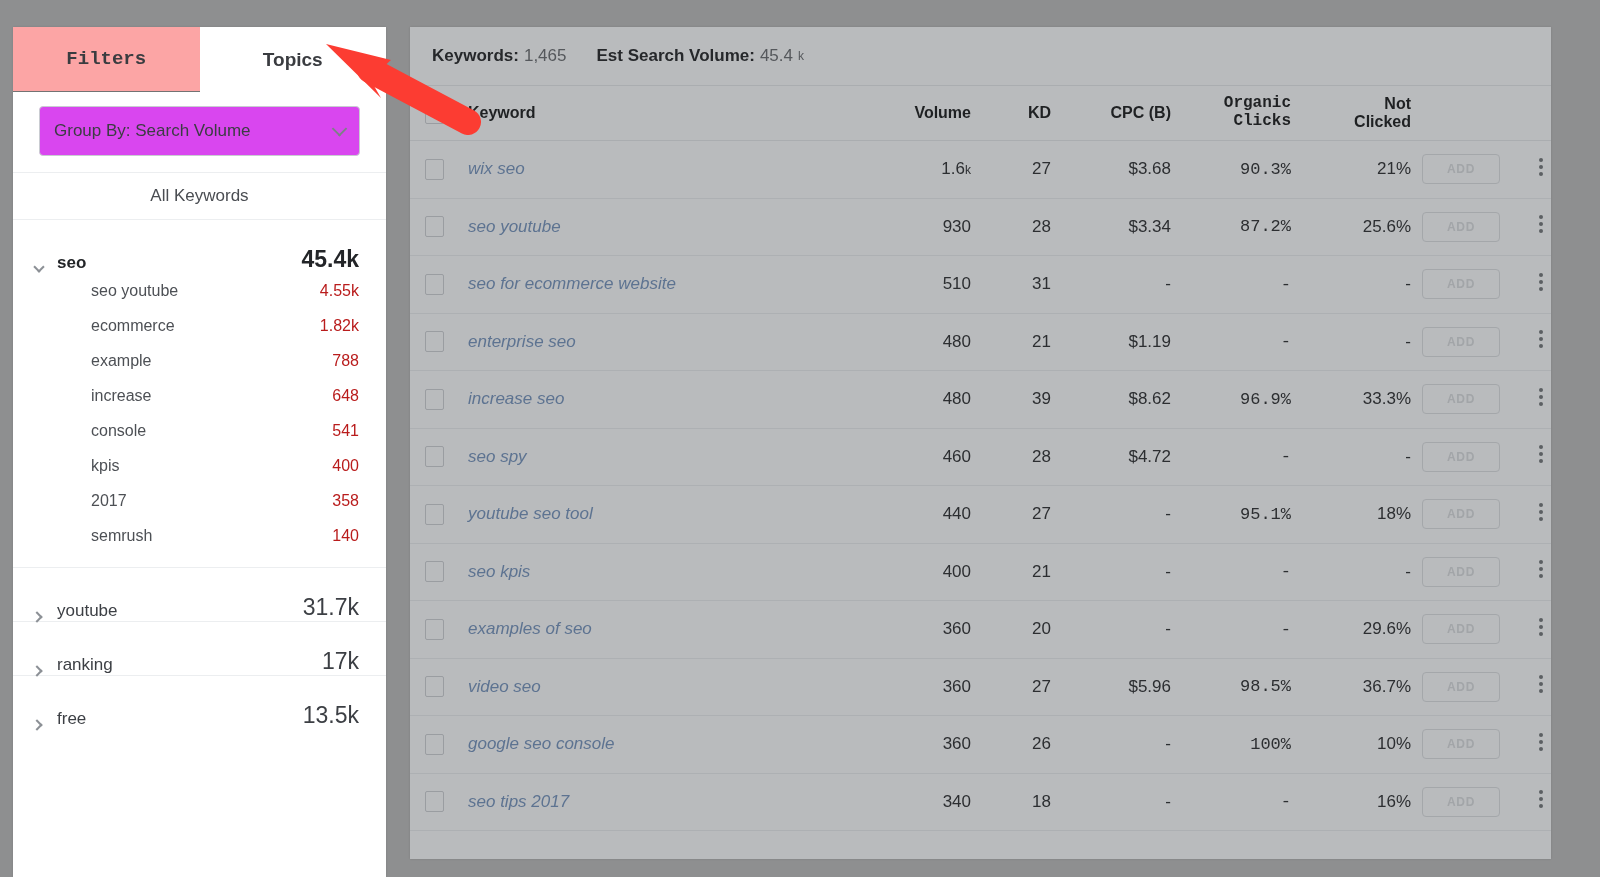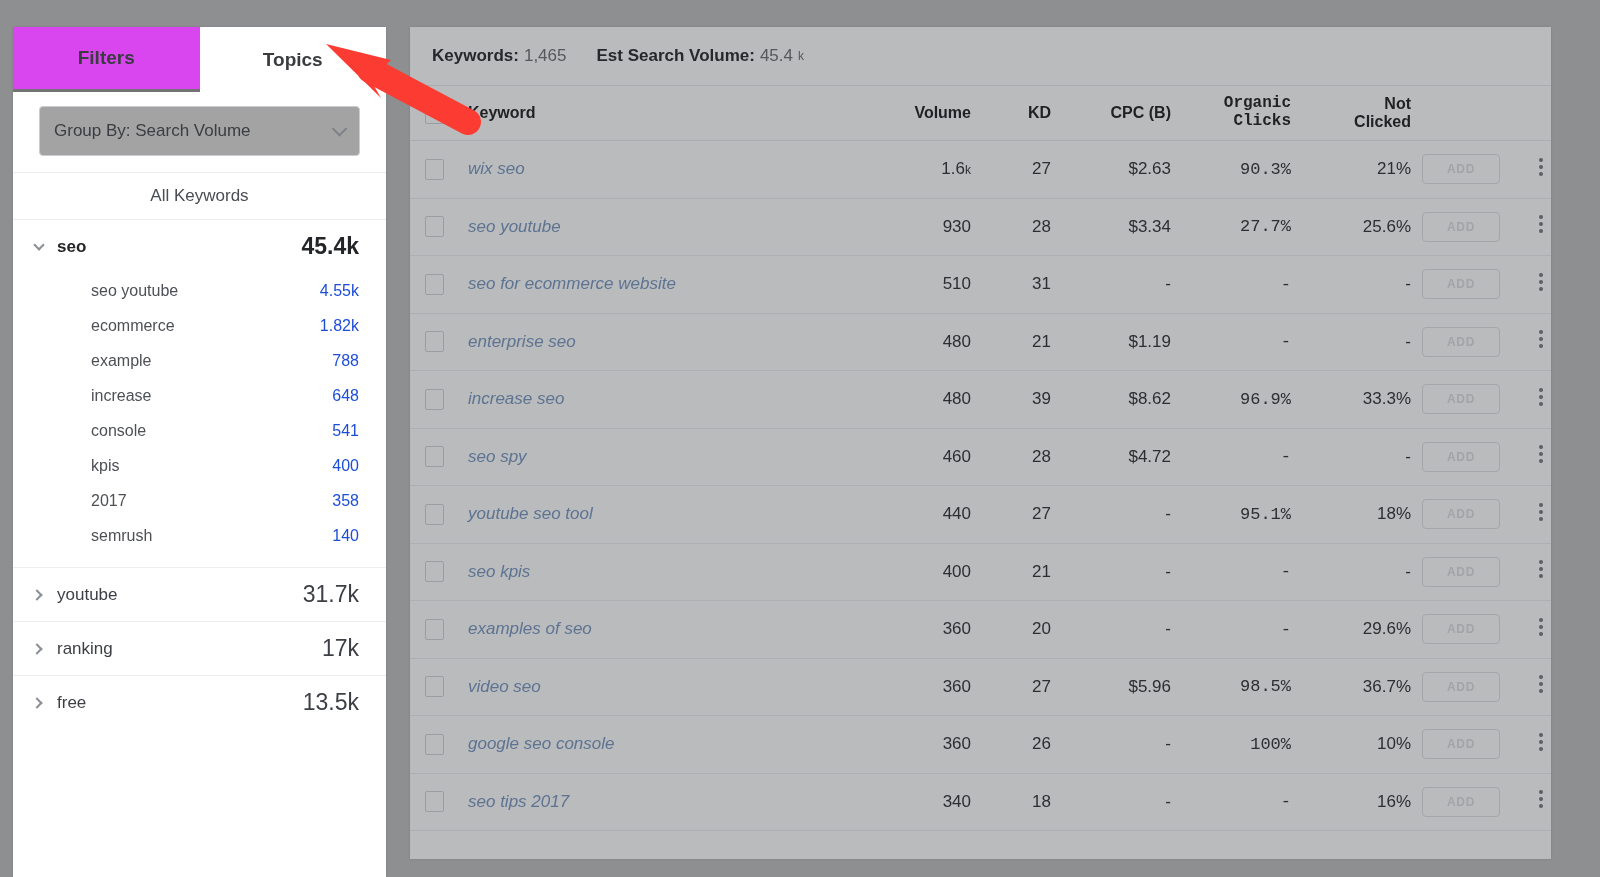--- a/index.html
+++ b/index.html
@@ -24,33 +24,33 @@
     background: #ffffff;
     overflow: hidden;
     box-shadow: 0 0 2px rgba(0,0,0,0.12);
   }
   .tabbar { display: flex; height: 65px; }
   .tab {
     flex: 1; display: flex; align-items: center; justify-content: center;
     font-size: 19px; font-weight: bold; color: #3a3c40;
     cursor: pointer; user-select: none;
   }
-  .tab.inactive { background: #d946ef; border-bottom: 3px solid #737373; }
+  .tab.inactive { background: #fca5a5; border-bottom: 1px solid #737373; font-family: Liberation Mono, monospace; }
   .tab.active { background: #ffffff; }
 
   .groupby-wrap { padding: 14px 26px 16px 26px; }
   .groupby {
     position: relative;
     height: 50px;
     border: 1px solid #c9ccd1;
     border-radius: 4px;
     display: flex; align-items: center;
     padding: 0 14px;
     font-size: 17px; color: #3b3d42;
-    background: #a3a3a3;
+    background: #d946ef;
     cursor: pointer;
   }
   .groupby .chev {
     position: absolute; right: 14px; top: 50%;
     width: 11px; height: 11px;
     border-right: 2px solid #7c8086;
     border-bottom: 2px solid #7c8086;
     transform: translateY(-70%) rotate(45deg);
   }
 
@@ -58,21 +58,21 @@
     border-top: 1px solid #eceef0;
     border-bottom: 1px solid #eceef0;
     height: 48px;
     display: flex; align-items: center; justify-content: center;
     font-size: 17px; color: #4a4d52;
     cursor: pointer;
   }
 
   .grp-head {
     height: 53px;
-    display: flex; align-items: center;
+    display: flex; align-items: flex-end;
     padding: 0 27px 0 18px;
     cursor: pointer;
   }
   .grp-head .caret {
     width: 16px; flex: 0 0 16px; margin-right: 10px;
     display: flex; align-items: center; justify-content: center;
   }
   .caret i {
     display: block; width: 8px; height: 8px;
     border-right: 2px solid #8c9096;
@@ -86,21 +86,21 @@
   .grp-head.collapsed .gval { font-weight: normal; color: #3c3f44; }
   .grp-sep { border-top: 1px solid #eceef0; }
 
   .sub-row {
     height: 35px;
     display: flex; align-items: center;
     padding: 0 27px 0 78px;
     cursor: pointer;
   }
   .sub-row .sname { flex: 1; font-size: 16px; color: #4d5055; }
-  .sub-row .sval  { font-size: 16px; color: #1d4ed8; }
+  .sub-row .sval  { font-size: 16px; color: #b91c1c; }
   .sub-list { padding-bottom: 14px; }
 
   
   #main {
     position: absolute;
     left: 410px; top: 27px;
     width: 1141px; height: 832px;
     background: #b9bbbd;
     overflow: hidden;
     box-shadow: 0 0 2px rgba(0,0,0,0.12);
@@ -307,33 +307,33 @@
           <th class="c-add"></th>
           <th class="c-menu"></th>
         </tr>
       </thead>
       <tbody id="rows-container">
           <tr>
             <td class="c-chk"><span class="chkbox"></span></td>
             <td class="c-kw"><a>wix seo</a></td>
             <td class="c-vol"><span>1.6</span><span class="summary sm" style="display: inline; font-size: 12px; color: rgb(44, 46, 49); padding: 0px; height: auto;">k</span></td>
             <td class="c-kd">27</td>
-            <td class="c-cpc">$2.63</td>
+            <td class="c-cpc">$3.68</td>
             <td class="c-org">90.3%</td>
             <td class="c-not">21%</td>
             <td class="c-add"><span class="addbtn">ADD</span></td>
             <td class="c-menu"><span class="kebab"><b></b><b></b><b></b></span></td>
           </tr>
           <tr>
             <td class="c-chk"><span class="chkbox"></span></td>
             <td class="c-kw"><a>seo youtube</a></td>
             <td class="c-vol"><span>930</span><span class="summary sm" style="display: inline; font-size: 12px; color: rgb(44, 46, 49); padding: 0px; height: auto;"></span></td>
             <td class="c-kd">28</td>
             <td class="c-cpc">$3.34</td>
-            <td class="c-org">27.7%</td>
+            <td class="c-org">87.2%</td>
             <td class="c-not">25.6%</td>
             <td class="c-add"><span class="addbtn">ADD</span></td>
             <td class="c-menu"><span class="kebab"><b></b><b></b><b></b></span></td>
           </tr>
           <tr>
             <td class="c-chk"><span class="chkbox"></span></td>
             <td class="c-kw"><a>seo for ecommerce website</a></td>
             <td class="c-vol"><span>510</span><span class="summary sm" style="display: inline; font-size: 12px; color: rgb(44, 46, 49); padding: 0px; height: auto;"></span></td>
             <td class="c-kd">31</td>
             <td class="c-cpc">-</td>

